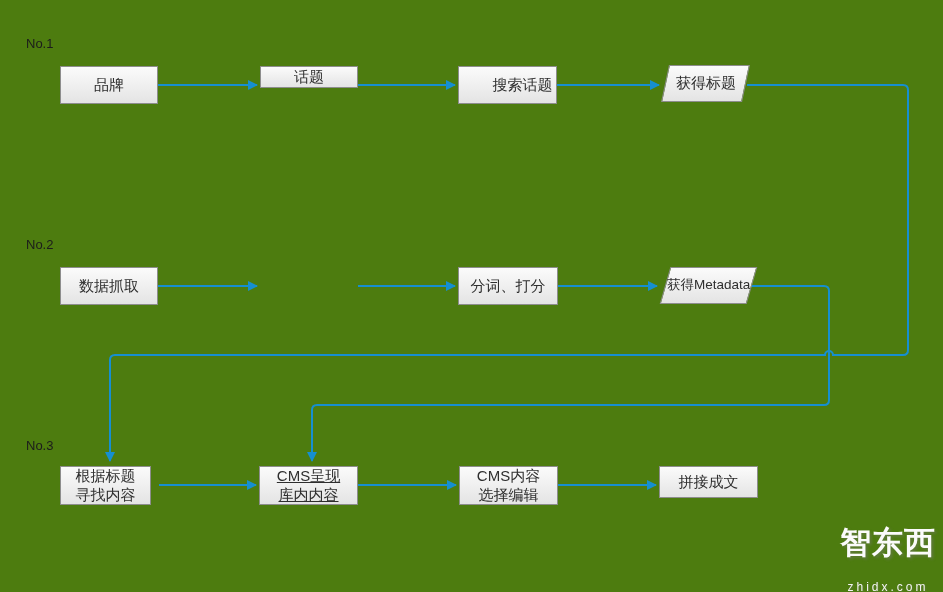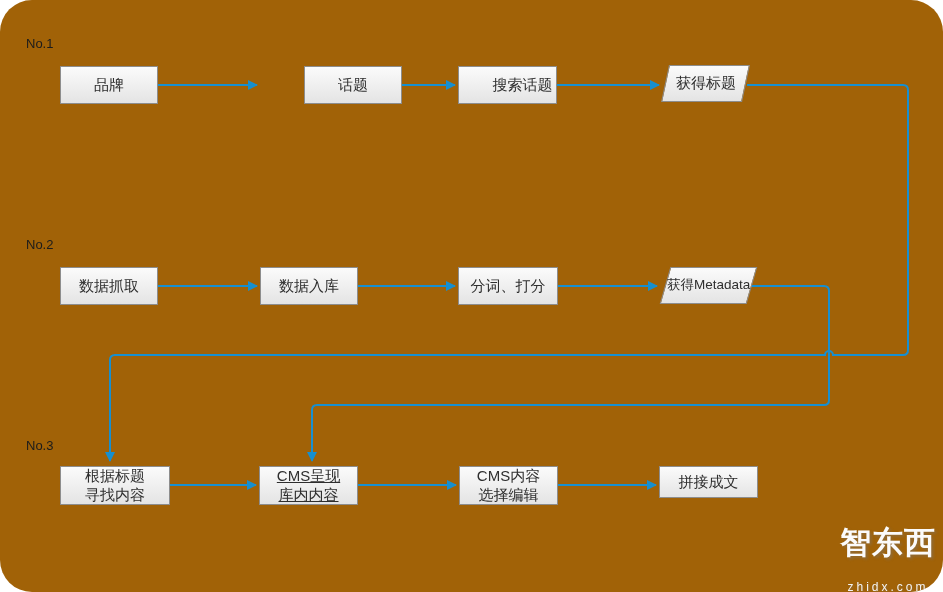--- a/index.html
+++ b/index.html
@@ -4,22 +4,22 @@
 <style>
   :root{
     --line:#168fd0;
     --box-border:#8d8d8d;
     --box-top:#fbfbfb;
     --box-bottom:#e4e4e4;
     --text:#2e2e2e;
   }
   html,body{margin:0;padding:0;background:#fff;}
   #stage{
-    position:relative;width:943px;height:592px;background:#a16207;
-    font-family:"Liberation Sans","DejaVu Sans",sans-serif;overflow:hidden;border-radius:32px;
+    position:relative;width:943px;height:592px;background:#4d7c0f;
+    font-family:"Liberation Sans","DejaVu Sans",sans-serif;overflow:hidden;
   }
   #connector-layer{position:absolute;left:0;top:0;z-index:1;}
   #connector-layer path{stroke:var(--line);stroke-width:2;fill:none;}
   #connector-layer marker path{fill:var(--line);stroke:none;}
   .node{
     position:absolute;z-index:2;box-sizing:border-box;
     border:1px solid var(--box-border);
     background:linear-gradient(180deg,var(--box-top),var(--box-bottom));
     display:flex;flex-direction:column;align-items:center;justify-content:center;
     font-size:15px;color:var(--text);line-height:1.22;white-space:nowrap;
@@ -74,44 +74,41 @@
     <path d="M751,286 L824,286 Q829,286 829,291 L829,400 Q829,405 824,405 L317,405 Q312,405 312,410 L312,461" marker-end="url(#arw)"></path>
   </svg>
 
   <div class="row-label" style="left:26px;top:36px;">No.1</div>
   <div class="row-label" style="left:26px;top:237px;">No.2</div>
   <div class="row-label" style="left:26px;top:438px;">No.3</div>
 
   <div class="node" style="left:60px;top:66px;width:98px;height:38px;">
     <span>品牌</span>
   </div>
-  <div class="node" style="left:260px;top:66px;width:98px;height:38px;margin-left:44px;">
+  <div class="node" style="left:260px;top:66px;width:98px;height:22px;">
     <span>话题</span>
   </div>
   <div class="node" style="left:458px;top:66px;width:99px;height:38px;padding-left:30px;">
     <span>搜索话题</span>
   </div>
   <div class="node pgram" style="left:665px;top:65px;width:81px;height:37px;">
     <span class="unskew">获得标题</span>
   </div>
 
   <div class="node" style="left:60px;top:267px;width:98px;height:38px;">
     <span>数据抓取</span>
   </div>
-  <div class="node" style="left:260px;top:267px;width:98px;height:38px;">
-    <span>数据入库</span>
-  </div>
   <div class="node" style="left:458px;top:267px;width:100px;height:38px;">
     <span>分词、打分</span>
   </div>
   <div class="node pgram pgram-2" style="left:665px;top:267px;width:87px;height:37px;font-size:13.5px;">
     <span class="unskew">获得Metadata</span>
   </div>
 
-  <div class="node" style="left:60px;top:466px;width:110px;height:39px;">
+  <div class="node" style="left:60px;top:466px;width:91px;height:39px;">
     <span>根据标题</span>
     <span>寻找内容</span>
   </div>
   <div class="node" style="left:259px;top:466px;width:99px;height:39px;text-decoration:underline;">
     <span>CMS呈现</span>
     <span>库内内容</span>
   </div>
   <div class="node" style="left:459px;top:466px;width:99px;height:39px;">
     <span>CMS内容</span>
     <span>选择编辑</span>

